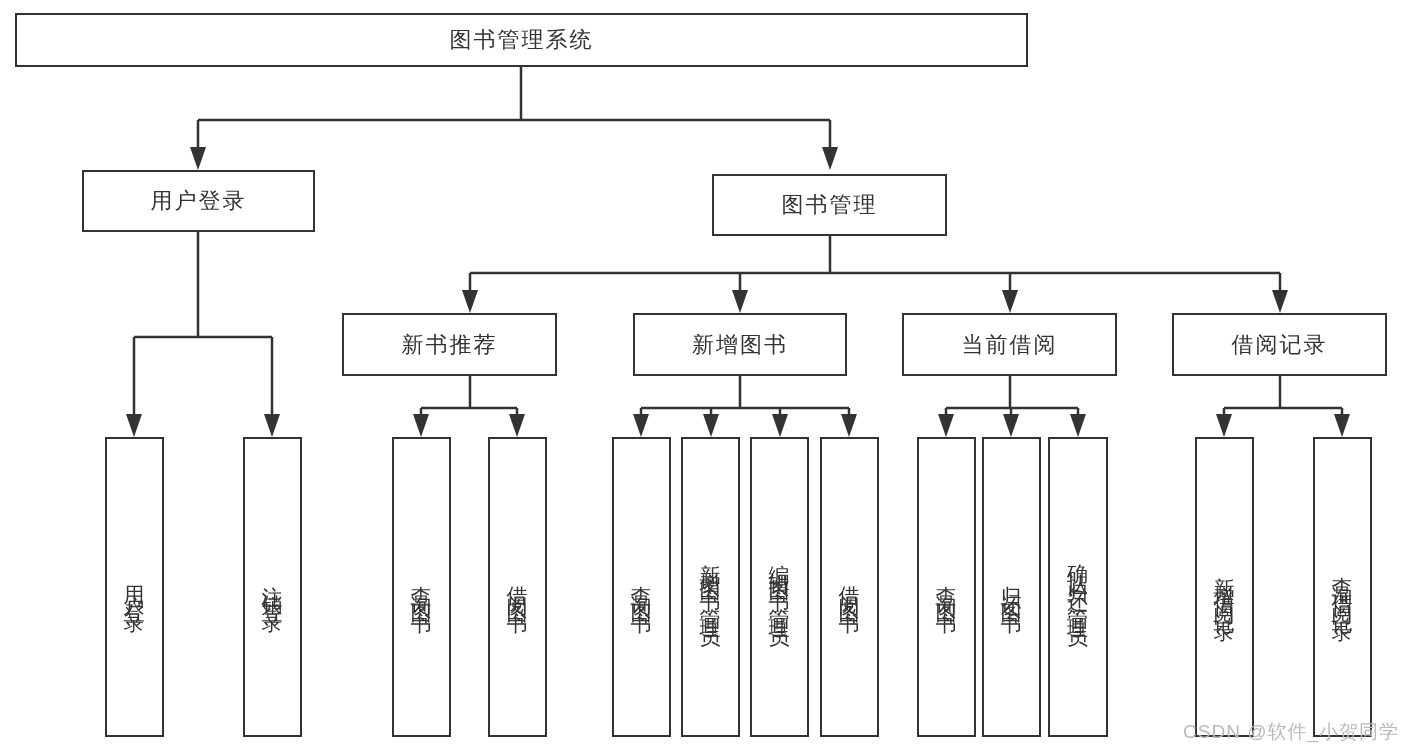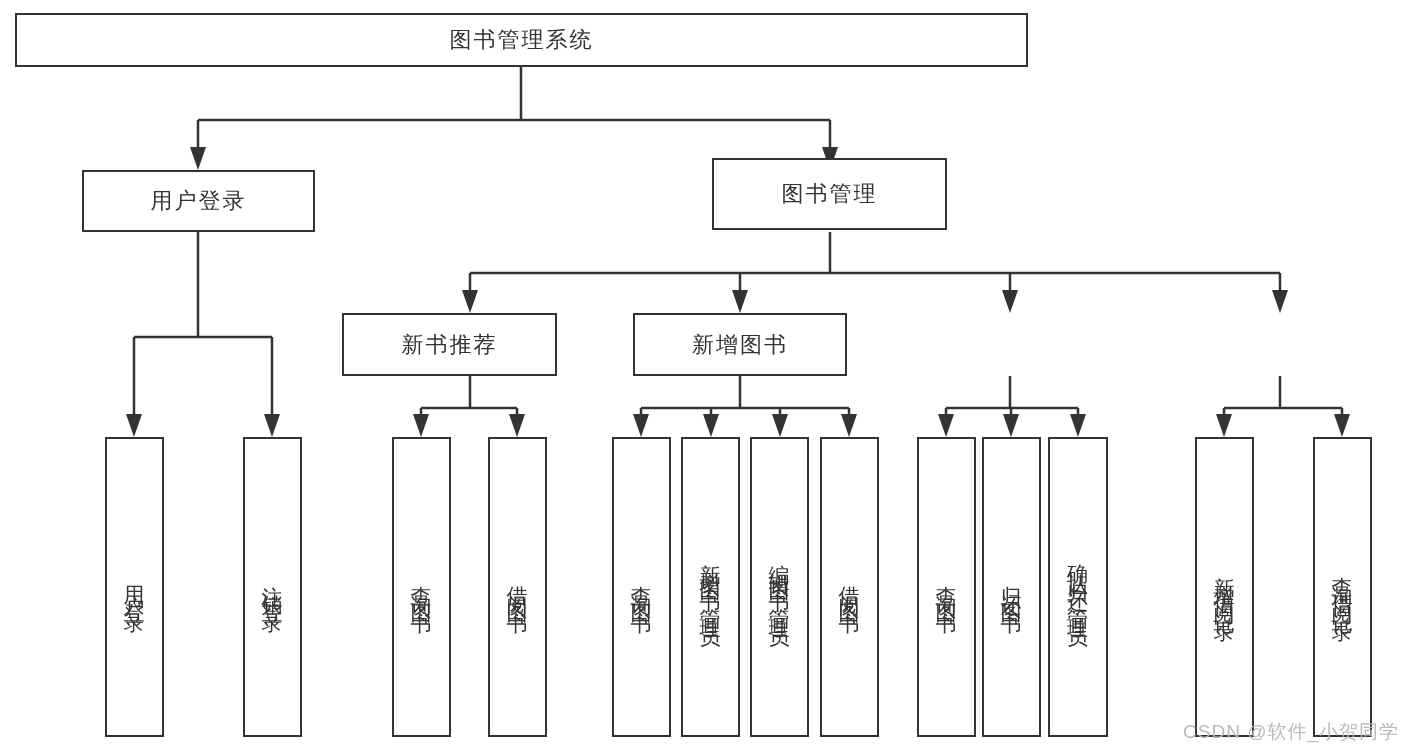--- a/index.html
+++ b/index.html
@@ -94,29 +94,35 @@
     </g>
   </svg>
 
   <div class="box" style="left:15px; top:13px; width:1013px; height:54px">
     <span class="hlabel">图书管理系统</span>
   </div>
 
   <div class="box" style="left:82px; top:170px; width:233px; height:62px">
     <span class="hlabel">用户登录</span>
   </div>
-  <div class="box" style="left:712px; top:158px; width:235px; height:72px">
+  <div class="box" style="left:712px; top:174px; width:235px; height:62px">
     <span class="hlabel">图书管理</span>
   </div>
 
   <div class="box" style="left:342px; top:313px; width:215px; height:63px">
     <span class="hlabel">新书推荐</span>
   </div>
   <div class="box" style="left:633px; top:313px; width:214px; height:63px">
     <span class="hlabel">新增图书</span>
+  </div>
+  <div class="box" style="left:902px; top:313px; width:215px; height:63px">
+    <span class="hlabel">当前借阅</span>
+  </div>
+  <div class="box" style="left:1172px; top:313px; width:215px; height:63px">
+    <span class="hlabel">借阅记录</span>
   </div>
 
   <div class="box" style="left:105px; top:437px; width:59px; height:300px">
     <span class="vlabel">用户登录</span>
   </div>
   <div class="box" style="left:243px; top:437px; width:59px; height:300px">
     <span class="vlabel">注销登录</span>
   </div>
 
   <div class="box" style="left:392px; top:437px; width:59px; height:300px">

